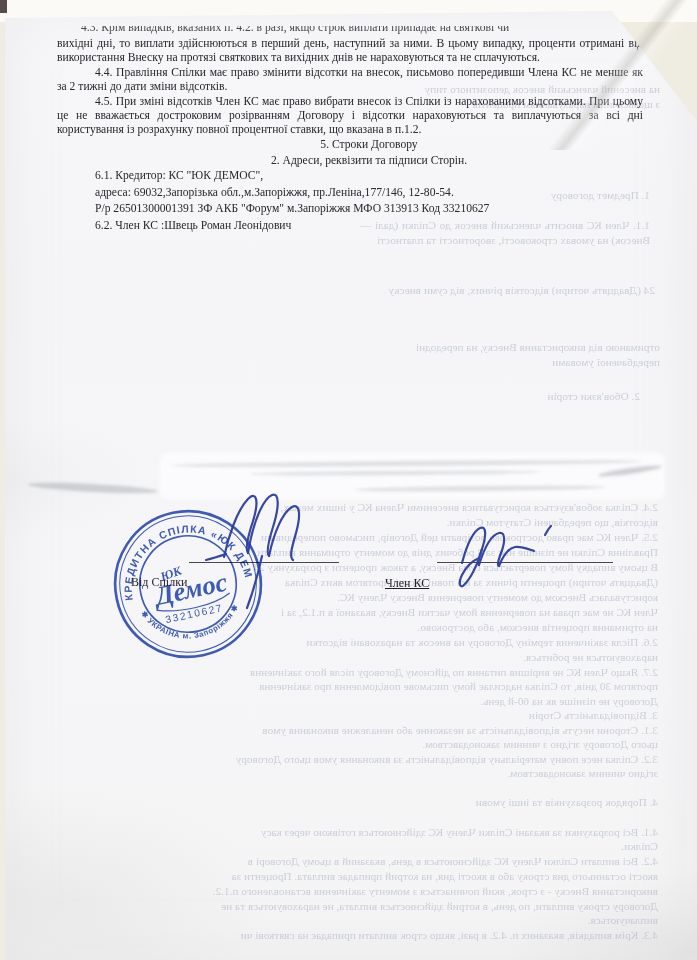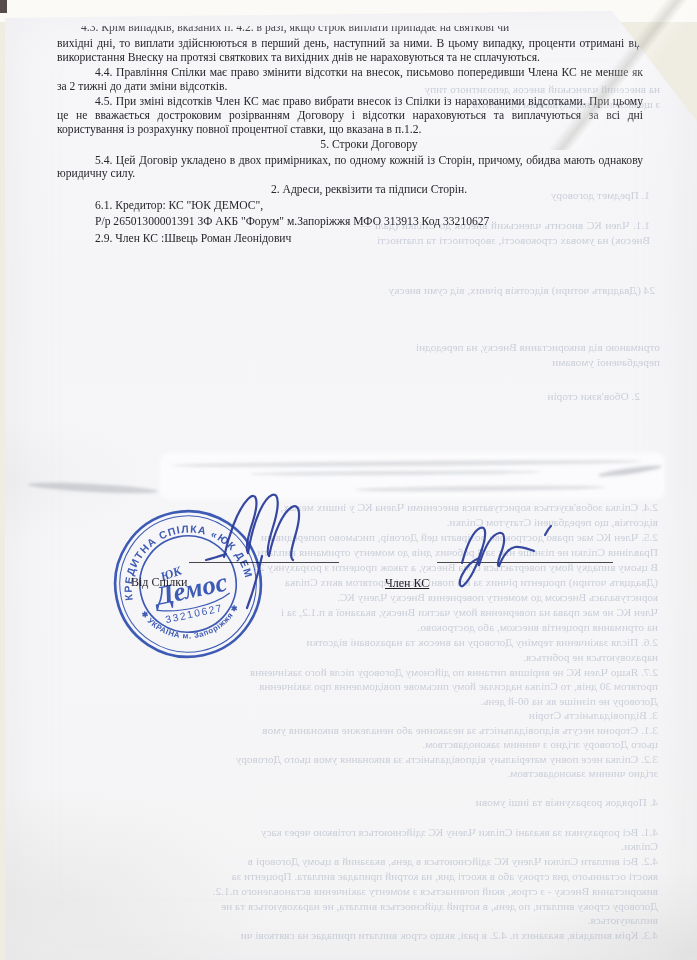--- a/index.html
+++ b/index.html
@@ -120,26 +120,26 @@
 
   <div class="content">
     <div class="cutline">
         <span>4.3. Крім випадків, вказаних п. 4.2. в разі, якщо строк виплати припадає на святкові чи</span>
       </div>
     <p style="text-indent:0">вихідні дні, то виплати здійснюються в перший день, наступний за ними. В цьому випадку, проценти отримані від використання Внеску на протязі святкових та вихідних днів не нараховуються та не сплачуються.</p>
     <p>4.4. Правління Спілки має право змінити відсотки на внесок, письмово попередивши Члена КС не менше як за 2 тижні до дати зміни відсотків.</p>
     <p>4.5. При зміні відсотків Член КС має право вибрати внесок із Спілки із нарахованими відсотками. При цьому це не вважається достроковим розірванням Договору і відсотки нараховуються та виплачуються за всі дні користування із розрахунку повної процентної ставки, що вказана в п.1.2.</p>
 
     <p class="heading h5">5. Строки Договору</p>
-    <p>5.4. Цей Договір укладено в двох примірниках, по одному кожній із Сторін, причому, обидва мають однакову юридичну силу.</p>
 
     <p class="heading h6">2. Адреси, реквізити та підписи Сторін.</p>
     <p class="addr addr-num">6.1. Кредитор: КС "ЮК ДЕМОС",</p>
+    <p class="addr addr-sub">адреса: 69032,Запорізька обл.,м.Запоріжжя, пр.Леніна,177/146,  12-80-54.</p>
     <p class="addr addr-sub">Р/р 26501300001391  ЗФ АКБ "Форум" м.Запоріжжя МФО 313913 Код 33210627</p>
-    <p class="addr addr-num">2.9. Член КС :Швець Роман Леонідович</p>
+    <p class="addr addr-num">6.2. Член КС :Швець Роман Леонідович</p>
   </div>
 
   <div class="whiteout"></div>
   <div class="smudge sm1"></div>
   <div class="smudge sm2"></div>
   <div class="smudge sm3"></div>
   <div class="smudge sm4"></div>
   <div class="smudge sm5"></div>
 
   <div class="siglabel" style="left:131px;top:547px;">Від Спілки</div>

